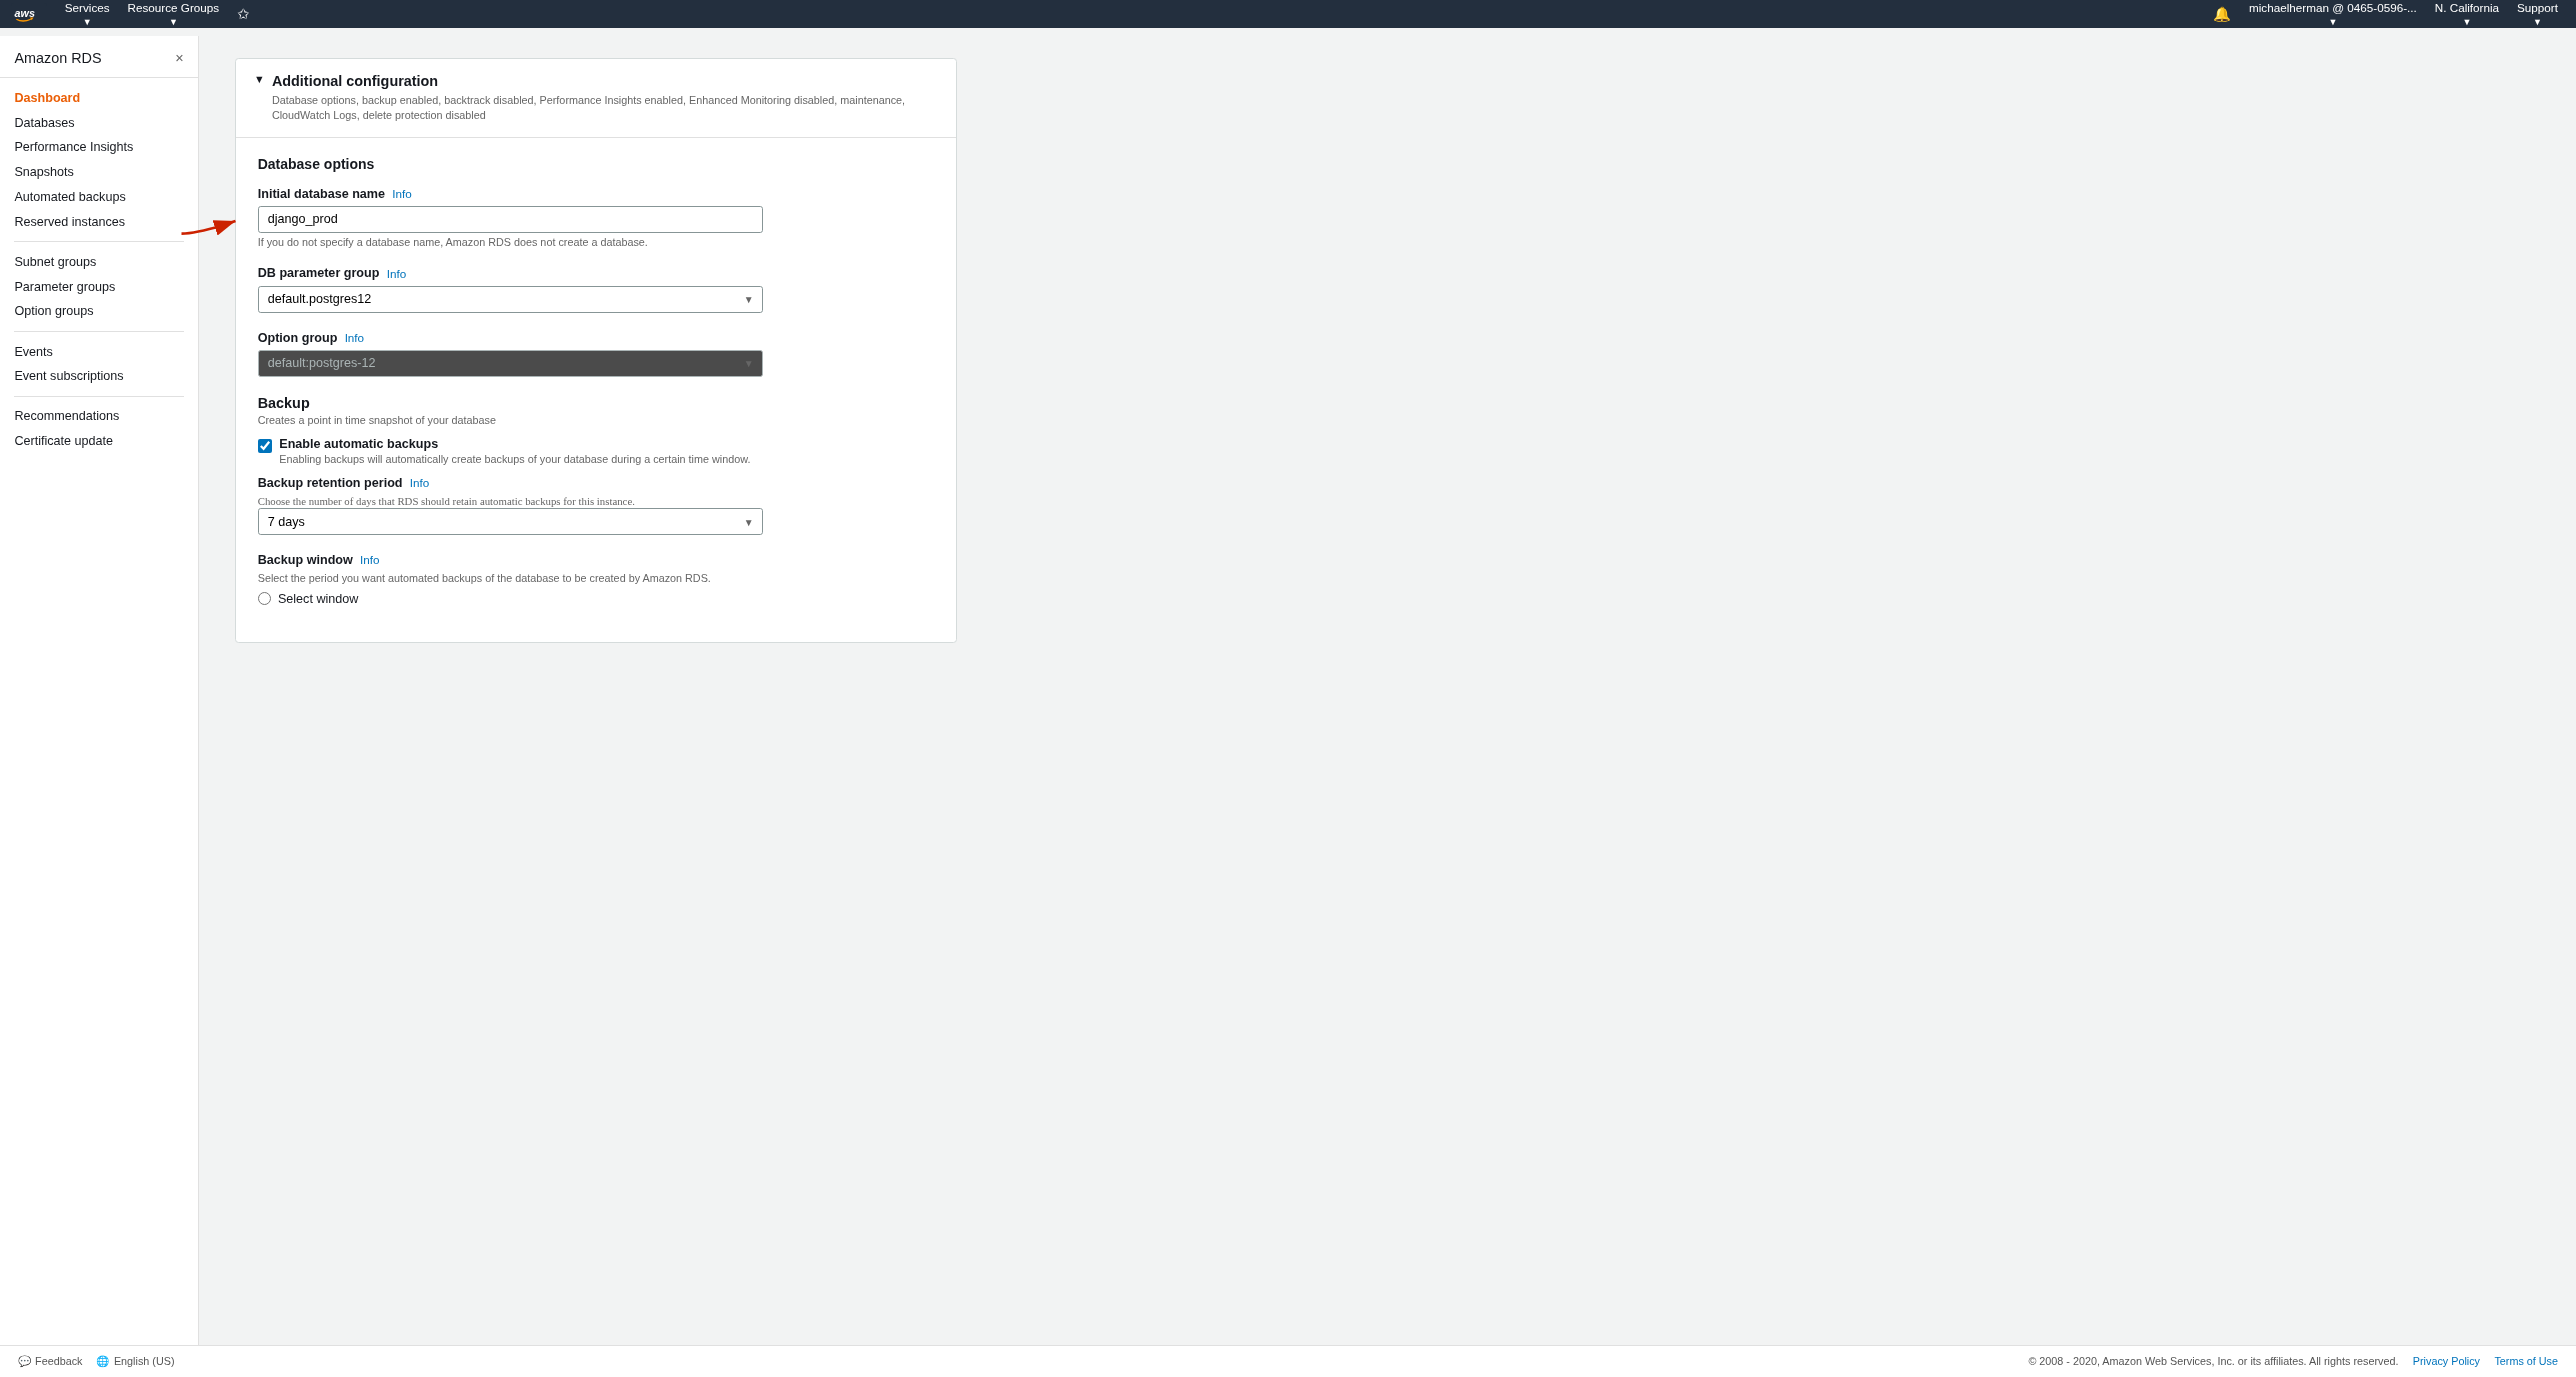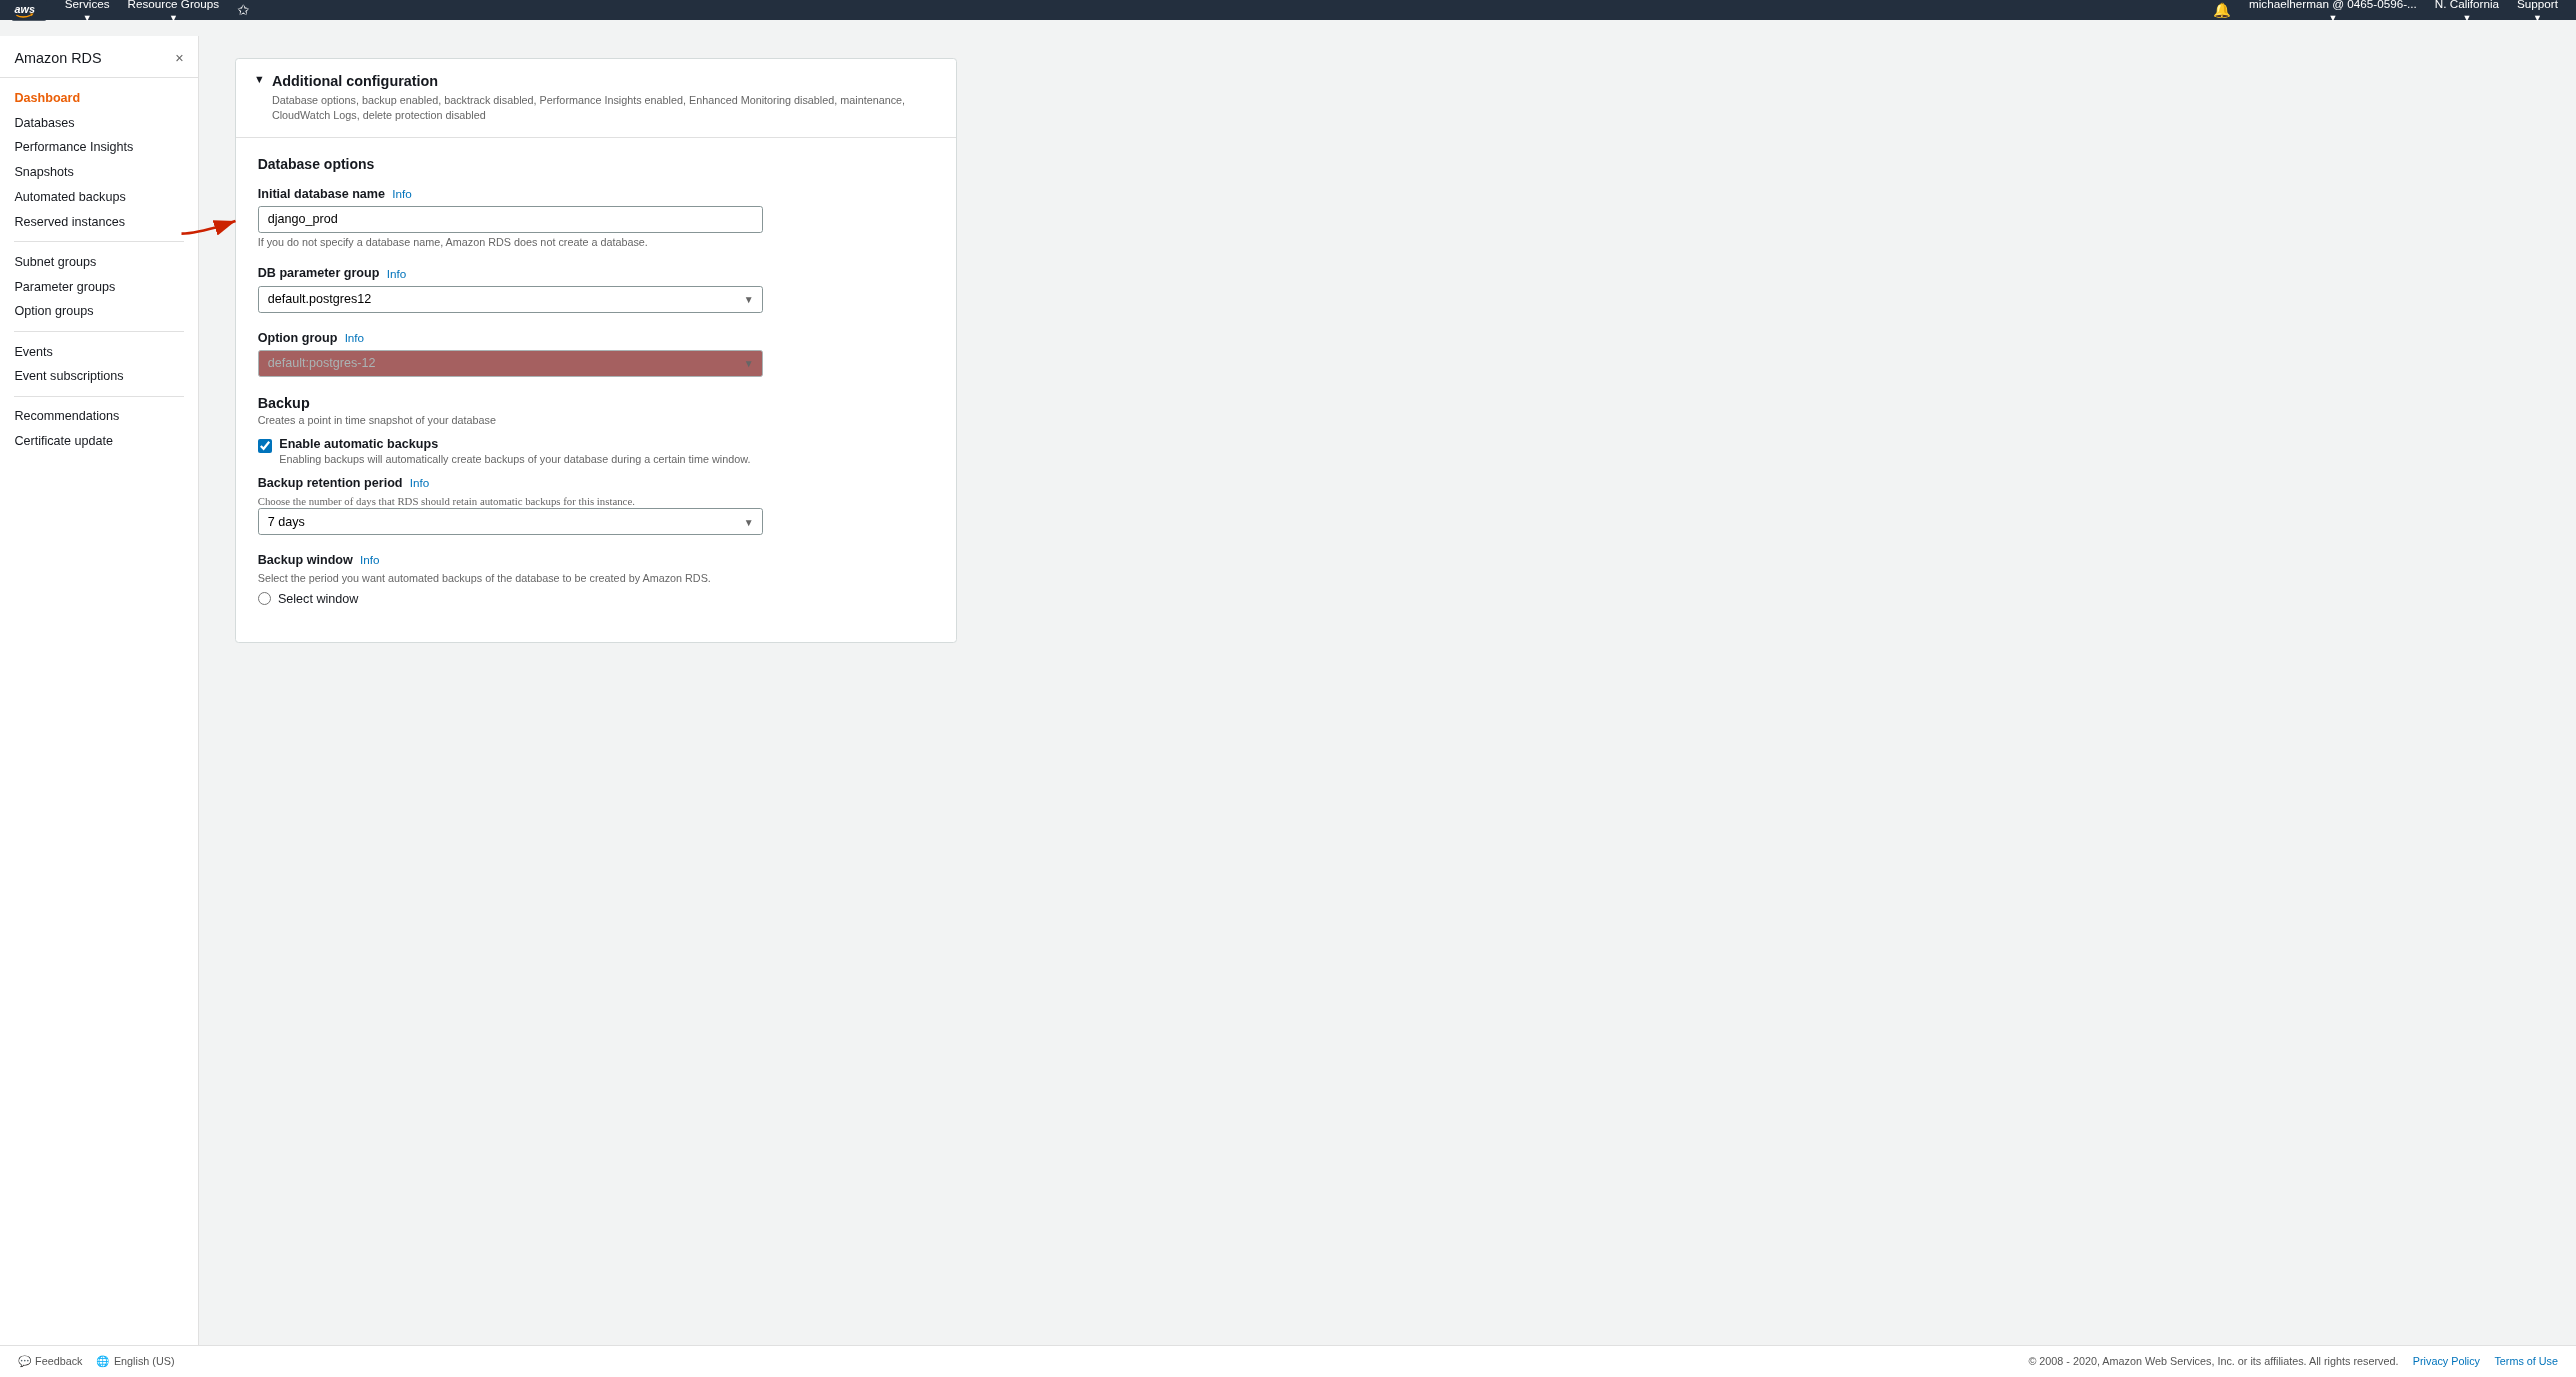--- a/index.html
+++ b/index.html
@@ -1,21 +1,21 @@
 <!DOCTYPE html>
 <html style="font-size:14.4px"><head>
   <meta charset="utf-8">
   <style>
     * { margin: 0; padding: 0; box-sizing: border-box; }
     body { font-family: "Amazon Ember", Arial, sans-serif; font-size: 12.6px; background: #f2f3f3; color: #16191f; min-width: 1264px; }
 
     
     .top-nav {
       background: #232f3e;
-      height: 20px;
+      height: 28px;
       display: flex;
       align-items: center;
       padding: 0 10.8px;
       gap: 3.6px;
       position: fixed;
       top: 0; left: 0; right: 0;
       z-index: 100;
     }
     .aws-logo {
       display: flex; align-items: center; margin-right: 7.2px;
@@ -185,21 +185,21 @@
       width: 100%;
       padding: 5.4px 29px 5.4px 9px;
       border: 0.9px solid #879596;
       border-radius: 2.7px;
       font-size: 12.6px;
       background: #fff;
       appearance: none;
       cursor: pointer;
     }
     .form-select:disabled {
-      background: #7f1d1d;
+      background: #000000;
       color: #879596;
       cursor: default;
     }
     .select-arrow {
       position: absolute;
       right: 9px;
       top: 50%;
       transform: translateY(-50%);
       pointer-events: none;
       color: #666;

